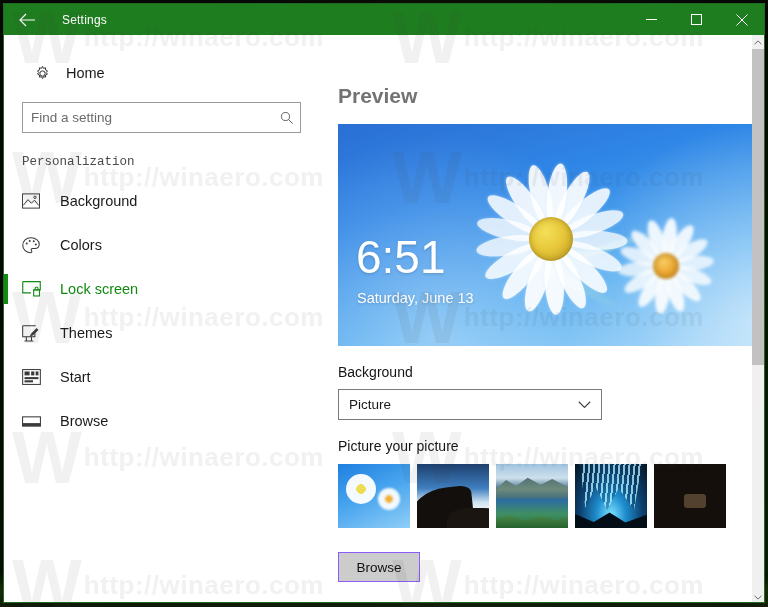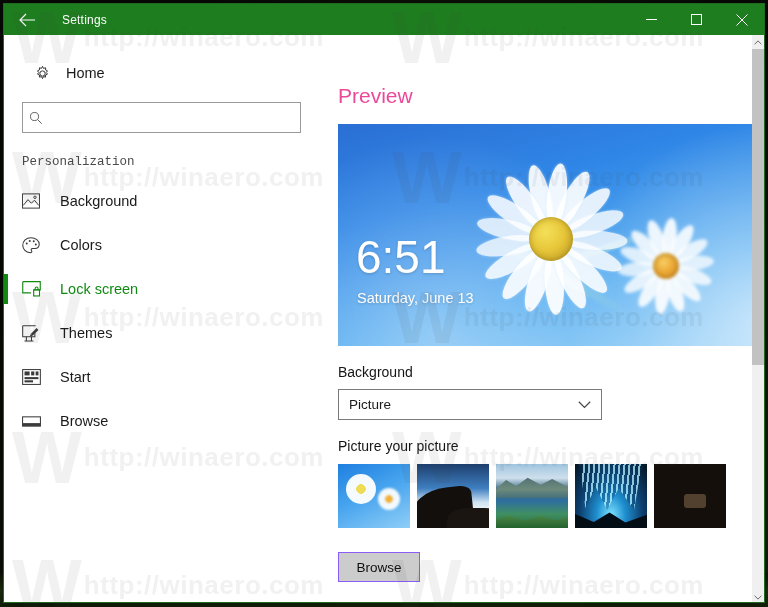--- a/index.html
+++ b/index.html
@@ -92,21 +92,21 @@
   .nav-item.sel .ic{color:#128a12}
   .nav-item.sel:before{
     content:"";position:absolute;left:0;top:7px;width:4px;height:30px;background:#128a12;
   }
 
   
   #main{
     flex:1;position:relative;background:#fff;padding-left:16px;
     overflow:hidden;
   }
-  .h1{font-size:21px;color:#ec4899;font-weight:400;margin:50px 0 0 0;line-height:1}
+  .h1{font-size:21px;color:#737373;font-weight:700;margin:50px 0 0 0;line-height:1}
 
   
   .preview{
     margin-top:18px;width:452px;height:222px;position:relative;overflow:hidden;
     background:linear-gradient(160deg,#2f7fe0 0%, #2b87e8 25%, #4aa6f0 60%, #7cc6f6 100%);
     padding-left:40px;
   }
   .sky{
     position:absolute;inset:0;
     background:
@@ -252,20 +252,21 @@
         <span class="home-icon">
           <svg width="17" height="17" viewBox="0 0 20 20" fill="none" stroke="#2b2b2b" stroke-width="1.1">
             <circle cx="10" cy="10" r="3.1"></circle>
             <path d="M10 1.6 L11.1 3.9 L13.6 3.3 L13.6 5.8 L15.9 6.9 L14.3 8.8 L15.9 10.7 L13.6 11.8 L13.6 14.3 L11.1 13.7 L10 16 L8.9 13.7 L6.4 14.3 L6.4 11.8 L4.1 10.7 L5.7 8.8 L4.1 6.9 L6.4 5.8 L6.4 3.3 L8.9 3.9 Z"></path>
           </svg>
         </span>
         <span class="home-label">Home</span>
       </div>
 
       <div class="search-wrap">
+        <input type="text" placeholder="Find a setting" style="">
         <span class="search-ico">
           <svg width="14" height="14" viewBox="0 0 16 16" fill="none" stroke="#5a5a5a" stroke-width="1.1">
             <circle cx="6.3" cy="6.3" r="4.6"></circle>
               <path d="M9.8 9.8 L14.5 14.5"></path>
           </svg>
         </span>
       </div>
 
       <div class="section-head">Personalization</div>
 

